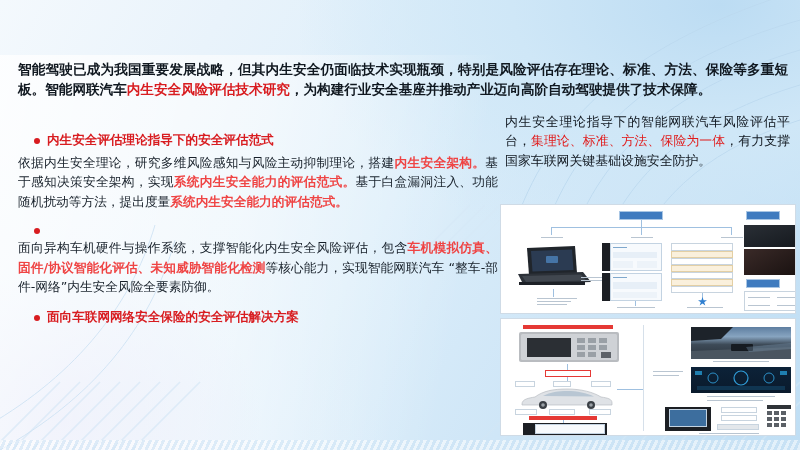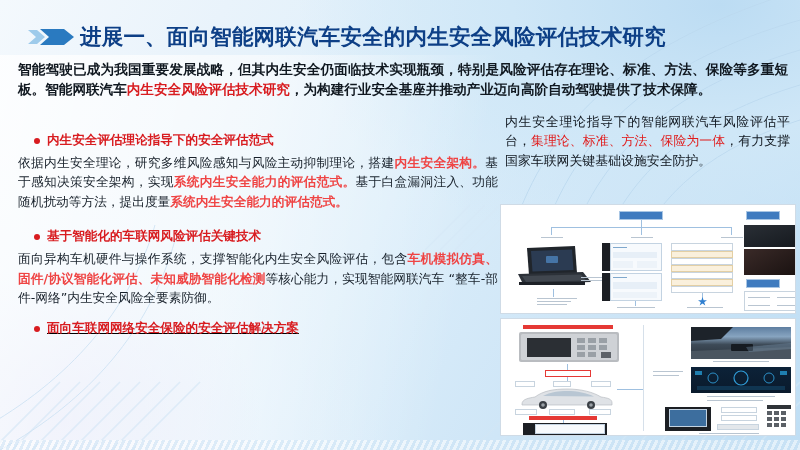--- a/index.html
+++ b/index.html
@@ -66,21 +66,21 @@
   }
   .dot { width:6px; height:6px; border-radius:50%; background:#d81c20; flex:none; }
   .sect-body {
     font-size:12.7px; line-height:19.4px; color:#17202a;
     font-family:"DejaVu Sans","Liberation Sans",sans-serif;
     text-align:justify;
   }
   .sect-body b { font-weight:bold; color:#ef4444; }
   .s1 { margin-top:2px; }
   .s2 { margin-top:17px; }
-  .s3 { margin-top:10px;text-decoration:underline; }
+  .s3 { margin-top:10px; }
 
   
   .rightcol { position:absolute; left:505px; top:112px; width:285px; }
   .right-text {
     font-size:12.9px; line-height:19.4px; font-weight:normal; color:#111820;
     font-family:"DejaVu Sans","Liberation Sans",sans-serif;
     text-align:justify;
   }
   .right-text .hl { color:#e01b1b; }
 
@@ -166,48 +166,38 @@
       <g stroke="#d6e9f7" stroke-width="1.3" opacity=".7">
         <path d="M455,250 L500,205"></path>
           <path d="M470,250 L515,205"></path>
           <path d="M485,250 L530,205"></path>
         <path d="M440,250 L485,205"></path>
           <path d="M425,250 L470,205"></path>
       </g>
     </svg>
   </div>
 
-  <div class="header">
-    <div class="chev-wrap">
-      <svg width="48" height="18" viewBox="0 0 48 18">
-        <polygon points="0,2 9,2 17,9 9,16 0,16 8,9" fill="#9ecbeb"></polygon>
-        <polygon points="12,1 36,1 46,9 36,17 12,17 21,9" fill="#2a7ac0"></polygon>
-      </svg>
-    </div>
-    <div class="title">进展一、面向智能网联汽车安全的内生安全风险评估技术研究</div>
-  </div>
 
   <div class="intro">
     <span>智能驾驶已成为我国重要发展战略，但其内生安全仍面临技术实现瓶颈，特别是风险评估存在理论、标准、方法、保险等多重短板。智能网联汽车</span><span class="hl">内生安全风险评估技术研究</span><span>，为构建行业安全基座并推动产业迈向高阶自动驾驶提供了技术保障。</span>
   </div>
 
   <div class="leftcol">
 
     <div class="sect s1">
       <div class="sect-head">
         <span class="dot"></span>
         <span>内生安全评估理论指导下的安全评估范式</span>
       </div>
       <div class="sect-body"><span>依据内生安全理论，研究多维风险感知与风险主动抑制理论，搭建</span><b>内生安全架构。</b><span>基于感知决策安全架构，实现</span><b>系统内生安全能力的评估范式。</b><span>基于白盒漏洞注入、功能随机扰动等方法，提出度量</span><b>系统内生安全能力的评估范式。</b></div>
     </div>
 
     <div class="sect s2">
       <div class="sect-head">
         <span class="dot"></span>
-        <span>基于智能化的车联网风险评估关键技术</span>
       </div>
       <div class="sect-body"><span>面向异构车机硬件与操作系统，支撑智能化内生安全风险评估，包含</span><b>车机模拟仿真、固件/协议智能化评估、未知威胁智能化检测</b><span>等核心能力，实现智能网联汽车 “整车-部件-网络”内生安全风险全要素防御。</span></div>
     </div>
 
     <div class="sect s3">
       <div class="sect-head">
         <span class="dot"></span>
         <span>面向车联网网络安全保险的安全评估解决方案</span>
       </div>
     </div>

